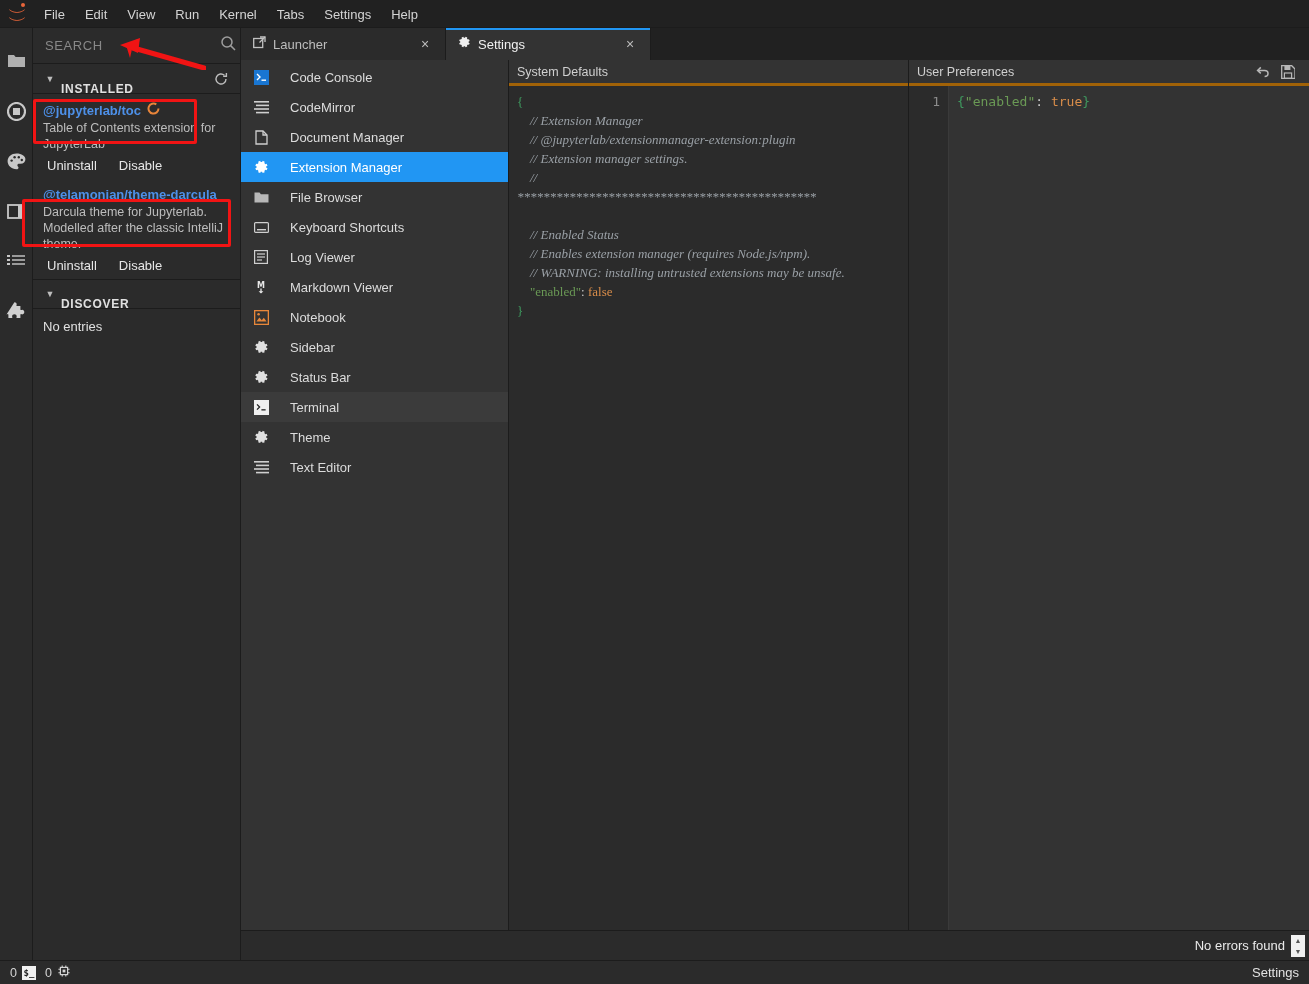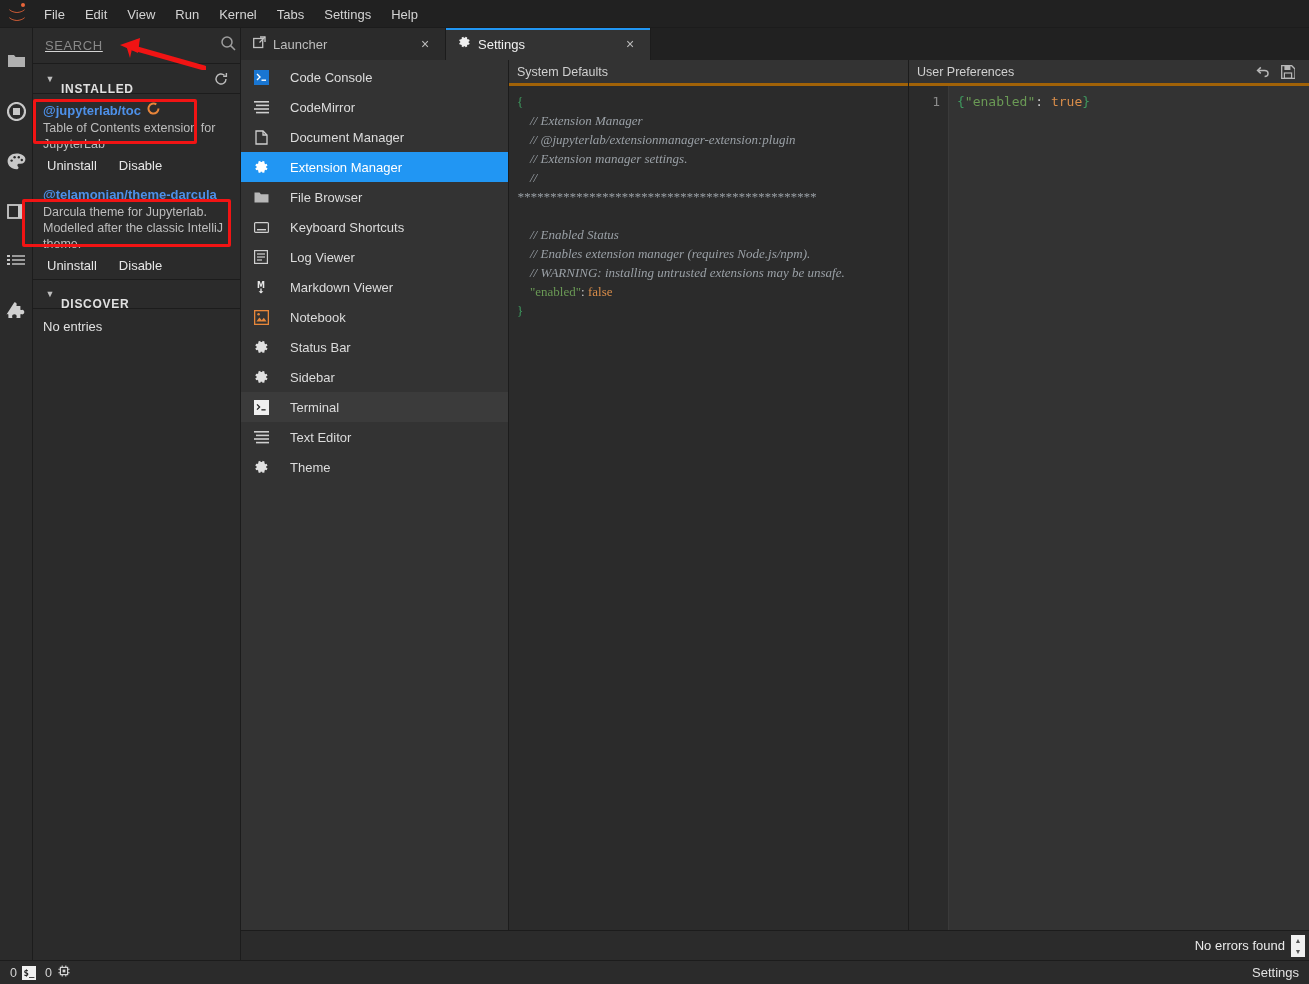--- a/index.html
+++ b/index.html
@@ -44,21 +44,20 @@
     display: flex; flex-direction: column; flex: 0 0 208px; min-height: 0;
   }
   .search-row {
     height: 36px; display: flex; align-items: center; padding: 0 10px 0 12px;
     border-bottom: 1px solid #1c1c1c;
   }
   .search-input {
     flex: 1 1 auto; background: transparent; border: none; outline: none;
     color: #d4d4d4; font-size: 13px; font-family: "Liberation Sans", sans-serif;
     letter-spacing: .6px;
-    text-decoration: underline;
   }
   .search-input::placeholder { color: #888; letter-spacing: .6px; }
   .sec-header {
     height: 30px; display: flex; align-items: center; padding: 0 10px 0 10px;
     border-bottom: 1px solid #1c1c1c; background: #2b2b2b;
   }
   .caret { width: 14px; color: #bdbdbd; font-size: 9px; display:flex; align-items:center; justify-content:center;}
   .sec-title {
     flex: 1 1 auto; font-size: 12px; font-weight: bold; color: #e0e0e0;
     letter-spacing: .7px; padding-left: 4px; margin-top: 20px;
@@ -425,62 +424,62 @@
             </span>
             <span>Notebook</span>
           </div>
 
           <div class="plugin-item">
             <span class="plugin-icon">
               <svg width="15" height="15" viewBox="0 0 16 16">
                   <path d="M8 5.2A2.8 2.8 0 1 0 8 10.8 2.8 2.8 0 0 0 8 5.2zm6.4 3.6l-1.3-.5v-1.6l1.3-.5-.9-2.2-1.3.4-1.2-1.2.4-1.3L9.2.9l-.5 1.3H7.1L6.6.9 4.4 1.8l.4 1.3L3.6 4.3l-1.3-.4-.9 2.2 1.3.5v1.6l-1.3.5.9 2.2 1.3-.4 1.2 1.2-.4 1.3 2.2.9.5-1.3h1.6l.5 1.3 2.2-.9-.4-1.3 1.2-1.2 1.3.4z" fill="#e0e0e0"></path>
                 </svg>
             </span>
-            <span>Status Bar</span>
+            <span>Sidebar</span>
           </div>
 
           <div class="plugin-item">
             <span class="plugin-icon">
               <svg width="15" height="15" viewBox="0 0 16 16">
                   <path d="M8 5.2A2.8 2.8 0 1 0 8 10.8 2.8 2.8 0 0 0 8 5.2zm6.4 3.6l-1.3-.5v-1.6l1.3-.5-.9-2.2-1.3.4-1.2-1.2.4-1.3L9.2.9l-.5 1.3H7.1L6.6.9 4.4 1.8l.4 1.3L3.6 4.3l-1.3-.4-.9 2.2 1.3.5v1.6l-1.3.5.9 2.2 1.3-.4 1.2 1.2-.4 1.3 2.2.9.5-1.3h1.6l.5 1.3 2.2-.9-.4-1.3 1.2-1.2 1.3.4z" fill="#e0e0e0"></path>
                 </svg>
             </span>
-            <span>Sidebar</span>
+            <span>Status Bar</span>
           </div>
 
           <div class="plugin-item hovered">
             <span class="plugin-icon">
               <svg width="15" height="15" viewBox="0 0 15 15">
                   <rect width="15" height="15" fill="#f0f0f0"></rect>
                   <path d="M3 4.4l2.6 2.6L3 9.6" fill="none" stroke="#222" stroke-width="1.3"></path>
                   <rect x="7.4" y="9.2" width="4.2" height="1.3" fill="#222"></rect>
                 </svg>
             </span>
             <span>Terminal</span>
+          </div>
+
+          <div class="plugin-item">
+            <span class="plugin-icon">
+              <svg width="15" height="15" viewBox="0 0 16 16">
+                  <path d="M8 5.2A2.8 2.8 0 1 0 8 10.8 2.8 2.8 0 0 0 8 5.2zm6.4 3.6l-1.3-.5v-1.6l1.3-.5-.9-2.2-1.3.4-1.2-1.2.4-1.3L9.2.9l-.5 1.3H7.1L6.6.9 4.4 1.8l.4 1.3L3.6 4.3l-1.3-.4-.9 2.2 1.3.5v1.6l-1.3.5.9 2.2 1.3-.4 1.2 1.2-.4 1.3 2.2.9.5-1.3h1.6l.5 1.3 2.2-.9-.4-1.3 1.2-1.2 1.3.4z" fill="#e0e0e0"></path>
+                </svg>
+            </span>
+            <span>Theme</span>
           </div>
 
           <div class="plugin-item">
             <span class="plugin-icon">
               <svg width="15" height="13" viewBox="0 0 15 13">
                   <rect x="0" y="0" width="15" height="1.6" fill="#cfcfcf"></rect>
                   <rect x="2" y="3.6" width="13" height="1.6" fill="#cfcfcf"></rect>
                   <rect x="0" y="7.2" width="15" height="1.6" fill="#cfcfcf"></rect>
                   <rect x="2" y="10.8" width="13" height="1.6" fill="#cfcfcf"></rect>
                 </svg>
             </span>
             <span>Text Editor</span>
-          </div>
-
-          <div class="plugin-item">
-            <span class="plugin-icon">
-              <svg width="15" height="15" viewBox="0 0 16 16">
-                  <path d="M8 5.2A2.8 2.8 0 1 0 8 10.8 2.8 2.8 0 0 0 8 5.2zm6.4 3.6l-1.3-.5v-1.6l1.3-.5-.9-2.2-1.3.4-1.2-1.2.4-1.3L9.2.9l-.5 1.3H7.1L6.6.9 4.4 1.8l.4 1.3L3.6 4.3l-1.3-.4-.9 2.2 1.3.5v1.6l-1.3.5.9 2.2 1.3-.4 1.2 1.2-.4 1.3 2.2.9.5-1.3h1.6l.5 1.3 2.2-.9-.4-1.3 1.2-1.2 1.3.4z" fill="#e0e0e0"></path>
-                </svg>
-            </span>
-            <span>Theme</span>
           </div>
 
         </div>
 
         <div class="panels">
 
           <div class="panel panel-defaults">
             <div class="panel-head">
               <span class="panel-head-title">System Defaults</span>
             </div>

